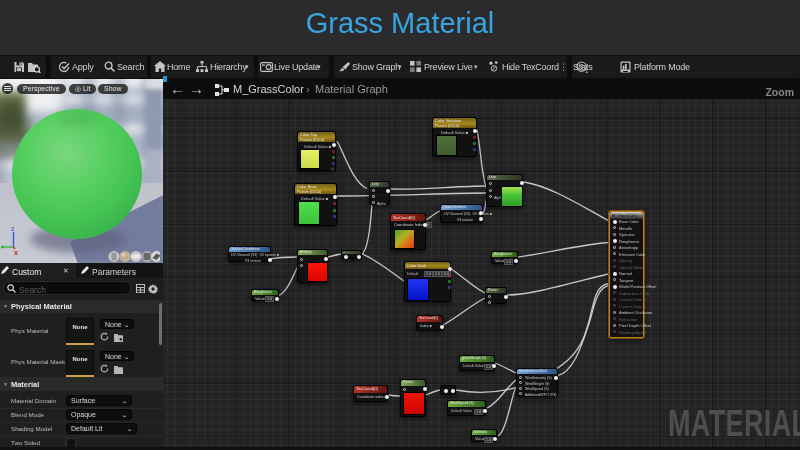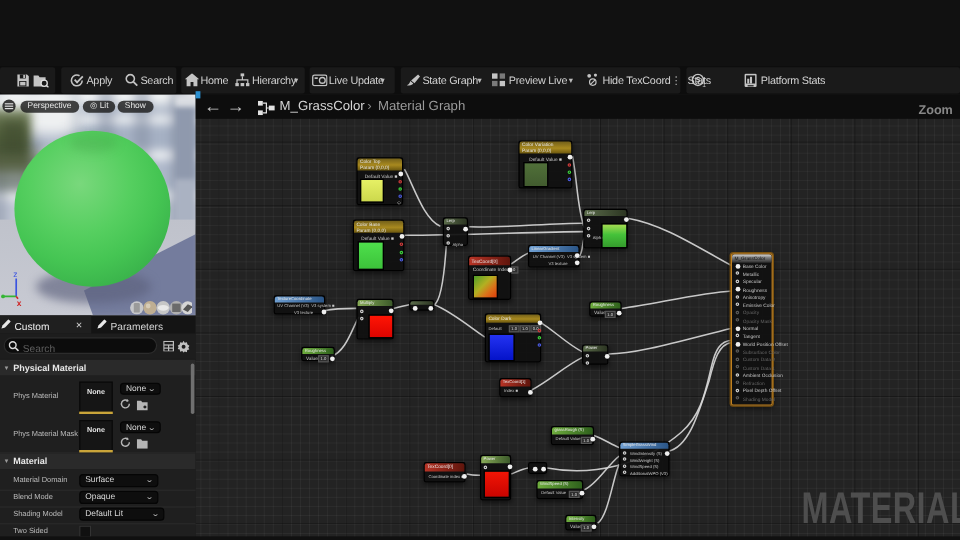--- a/index.html
+++ b/index.html
@@ -45,20 +45,23 @@
 .hdB{background:linear-gradient(90deg,#6f9fd2,#2a5587)}
 .hdD{background:linear-gradient(90deg,#5a6b4a,#2c3522)}
 .sw{position:absolute;border:1px solid #000}
 .pin{position:absolute;width:3px;height:3px;border:1px solid #cfcfcf;border-radius:50%}
 .pinf{position:absolute;width:4px;height:4px;background:#efefef;border-radius:50%}
 .ntx{position:absolute;color:#c8c8c8;font-size:4px;line-height:4px;white-space:nowrap}
 .chip{position:absolute;background:#2e2e2e;border:1px solid #555;color:#ddd;font-size:3.5px;line-height:4px;padding:0 1px}
 </style></head>
 <body>
 <div id="stage">
+  <div id="titlebar" class="abs">
+      <div id="title" class="abs">Grass Material</div>
+    </div>
 
   <div id="toolbar" class="abs">
     <div class="tgrp" style="left:0;width:46px"></div>
     <div class="tgrp" style="left:51px;width:96px"></div>
     <div class="tgrp" style="left:151px;width:103px"></div>
     <div class="tgrp" style="left:258px;width:71px"></div>
     <div class="tgrp" style="left:334px;width:233px"></div>
     <div class="tgrp" style="left:572px;width:228px"></div>
     <svg class="ticon" style="left:13px" width="12" height="12" viewBox="0 0 12 12">
         <path d="M1.5 1h8L11 2.5V11H1.5z" fill="#c4c4c4"></path>
@@ -99,21 +102,21 @@
         <rect x="0.6" y="1.6" width="11.8" height="8.8" rx="1.5" fill="none" stroke="#c4c4c4" stroke-width="1.1"></rect>
         <circle cx="8.6" cy="6" r="2.4" fill="none" stroke="#c4c4c4" stroke-width="1.1"></circle>
         <rect x="2.2" y="3.4" width="2.6" height="1.4" fill="#c4c4c4"></rect>
       </svg>
     <div class="ttxt" style="left:274px">Live Update</div>
       <div class="tchev" style="left:317px">▾</div>
     <svg class="ticon" style="left:338px" width="12" height="11" viewBox="0 0 12 11">
         <path d="M1 10c2-.6 2.4-2 3-3.4l2.4 2C5.6 9.8 4 10.6 1 10z" fill="#c4c4c4"></path>
         <path d="M4.6 6l2.8 2.4L12 2.8 10.4 1z" fill="#c4c4c4"></path>
       </svg>
-    <div class="ttxt" style="left:352px">State Graph</div>
+    <div class="ttxt" style="left:352px">Show Graph</div>
       <div class="tchev" style="left:398px">▾</div>
     <svg class="ticon" style="left:410px" width="11" height="11" viewBox="0 0 11 11">
         <rect x="0" y="0" width="4.6" height="4.6" fill="#c4c4c4"></rect>
         <rect x="6.4" y="0" width="4.6" height="4.6" fill="#7a7a7a"></rect>
         <rect x="0" y="6.4" width="4.6" height="4.6" fill="#7a7a7a"></rect>
         <rect x="6.4" y="6.4" width="4.6" height="4.6" fill="#c4c4c4"></rect>
       </svg>
     <div class="ttxt" style="left:424px">Preview Live</div>
       <div class="tchev" style="left:474px">▾</div>
     <svg class="ticon" style="left:488px" width="13" height="11" viewBox="0 0 13 11">
@@ -130,21 +133,21 @@
         <text x="9.2" y="11.8" font-size="5.5" fill="#c4c4c4">1</text>
       </svg>
     <div class="ttxt" style="left:573px">Stats</div>
     <svg class="ticon" style="left:620px" width="11" height="12" viewBox="0 0 11 12">
         <rect x="0.5" y="0.5" width="10" height="11" rx="1" fill="#c4c4c4"></rect>
         <rect x="1.7" y="1.8" width="7.6" height="6.8" fill="#191919"></rect>
         <rect x="2.7" y="4.6" width="1.7" height="4" fill="#c4c4c4"></rect>
         <rect x="5" y="3" width="1.7" height="5.6" fill="#c4c4c4"></rect>
         <rect x="3" y="10" width="5" height="1" fill="#191919"></rect>
       </svg>
-    <div class="ttxt" style="left:634px">Platform Stats</div>
+    <div class="ttxt" style="left:634px">Platform Mode</div>
   </div>
 
   <div id="viewport" class="abs">
 
     <div class="abs" style="left:-8px;top:-6px;width:180px;height:120px;filter:blur(4px);
       background:
        repeating-linear-gradient(90deg, rgba(130,140,160,.5) 0 13px, rgba(240,242,244,0) 13px 30px),
        linear-gradient(180deg, #f0f2f3 0 14px, #b6bfce 14px 24px, #eff1f3 24px 30px, #a6b1c4 30px 52px, #edeff2 52px 60px, #aeb8ca 60px 86px, #eff1f3 86px 94px, #bec5d2 94px 120px)"></div>
 
     <div class="abs" style="left:-6px;top:-6px;width:70px;height:40px;background:#eef0f1;filter:blur(6px)"></div>

